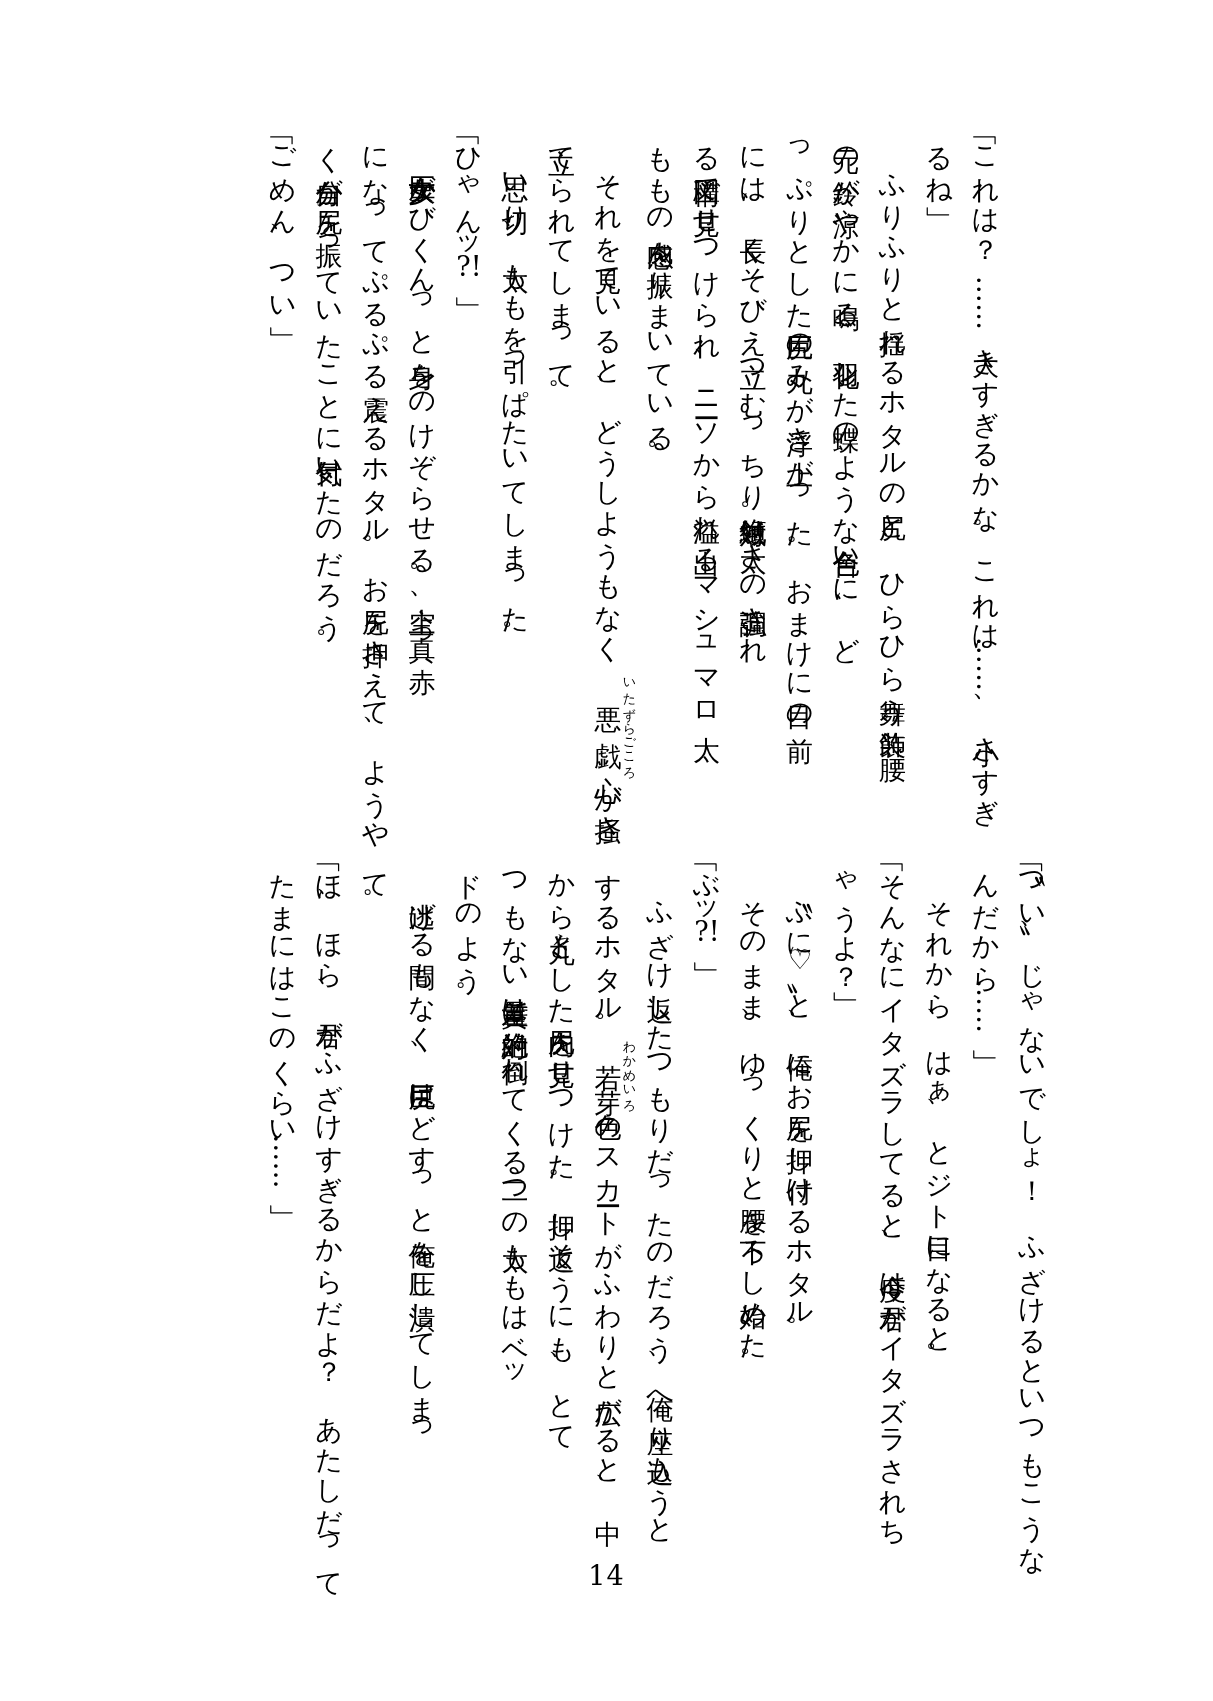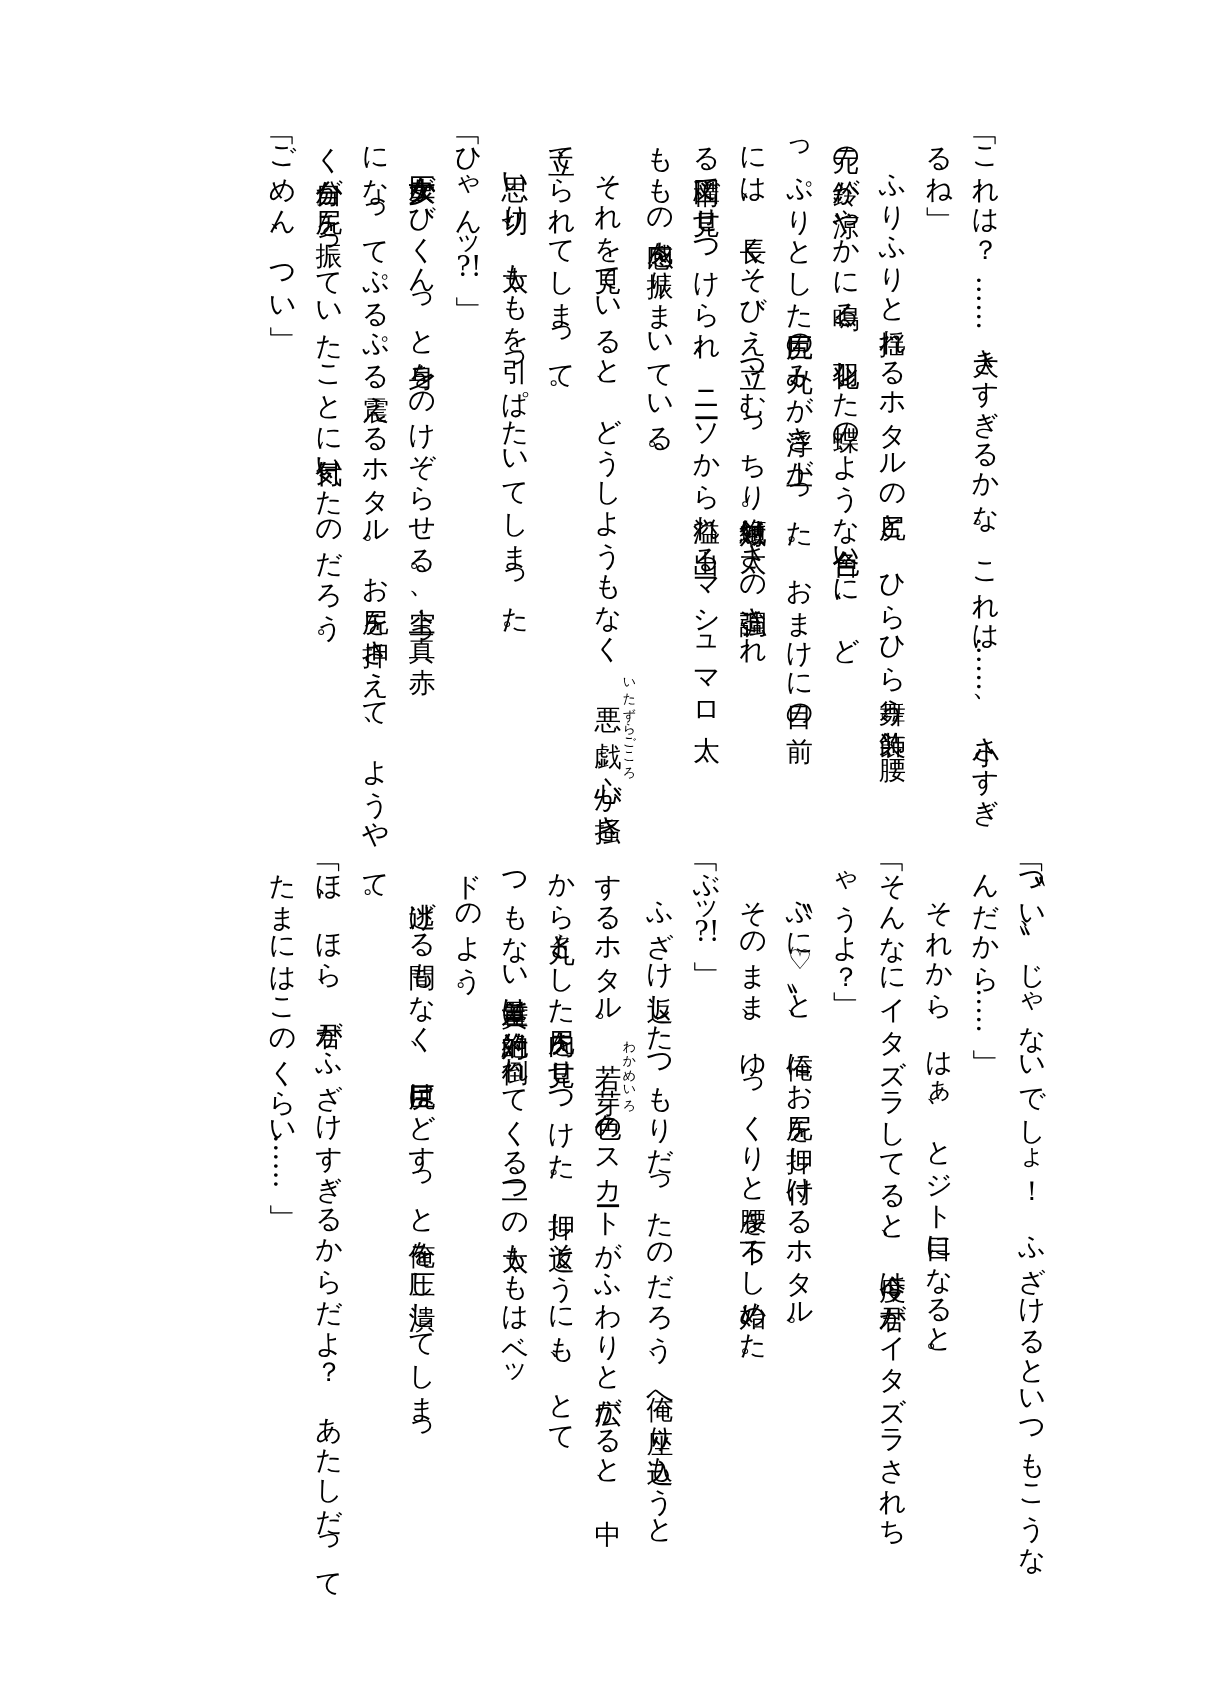--- a/index.html
+++ b/index.html
@@ -54,13 +54,14 @@
     font-size: 27px;
     letter-spacing: 1px;
   }
 </style>
 </head>
 <body>
 
 <div class="page">
   <div class="band" id="band-upper"><div class="tline">　</div><div class="tline">「これは？　……大きすぎるかな。これは……、小さすぎ</div><div class="tline">るね」</div><div class="tline">　ふりふりと揺れるホタルの尻と、ひらひら舞う装飾。腰</div><div class="tline">元の鈴が涼やかに鳴る。羽化した蝶のような色合いに、ど</div><div class="tline">っぷりとした巨尻の丸みが浮き上がった。おまけに目の前</div><div class="tline">には、長くそびえ立つむっちり絶対領域。太さの強調され</div><div class="tline">る構図で見せつけられ、ニーソから溢れ出るマシュマロ太</div><div class="tline">ももの肉感を振りまいている。</div><div class="tline">　それを見ていると、どうしようもなく　<ruby>悪戯心<rt>いたずらごころ</rt></ruby>が掻き</div><div class="tline">立てられてしまって。</div><div class="tline">　思い切り、太ももを引っぱたいてしまった。</div><div class="tline">「ひゃんッ<span class="tcy">?!</span>」</div><div class="tline">　巨大少女がびくんっと身をのけぞらせる。上空、真っ赤</div><div class="tline">になってぷるぷる震えるホタル。お尻を押さえて、ようや</div><div class="tline">く自分が尻を振っていたことに気付いたのだろう。</div><div class="tline">「ごめん、つい」</div></div>
   <div class="band" id="band-lower"><div class="tline">「〝つい〟、じゃないでしょ！　ふざけるといつもこうな</div><div class="tline">んだから……」</div><div class="tline">　それから、はぁ、とジト目になると。</div><div class="tline">「そんなにイタズラしてると、今度は君がイタズラされち</div><div class="tline">ゃうよ？」</div><div class="tline">　〝ふに♡〟と、俺にお尻を押し付けるホタル。</div><div class="tline">　そのまま、ゆっくりと腰を下ろし始めた。</div><div class="tline">「ぶッ<span class="tcy">?!</span>」</div><div class="tline">　ふざけ返したつもりだったのだろう、俺へ座り込もうと</div><div class="tline">するホタル。<ruby>若芽色<rt>わかめいろ</rt></ruby>のスカートがふわりと広がると、中</div><div class="tline">から丸々とした尻肉を見せつけた。押し返そうにも、とて</div><div class="tline">つもない質量差は絶対的、倒れてくる二つの太ももはベッ</div><div class="tline">ドのよう。</div><div class="tline">　逃げる間もなく、巨尻はどすっと俺を圧し潰してしまっ</div><div class="tline">て。</div><div class="tline">「ほ、ほら、君がふざけすぎるからだよ？　あたしだって</div><div class="tline">たまにはこのくらい……」</div></div>
+  <div class="page-number">14</div>
 </div>
 
 </body></html>

